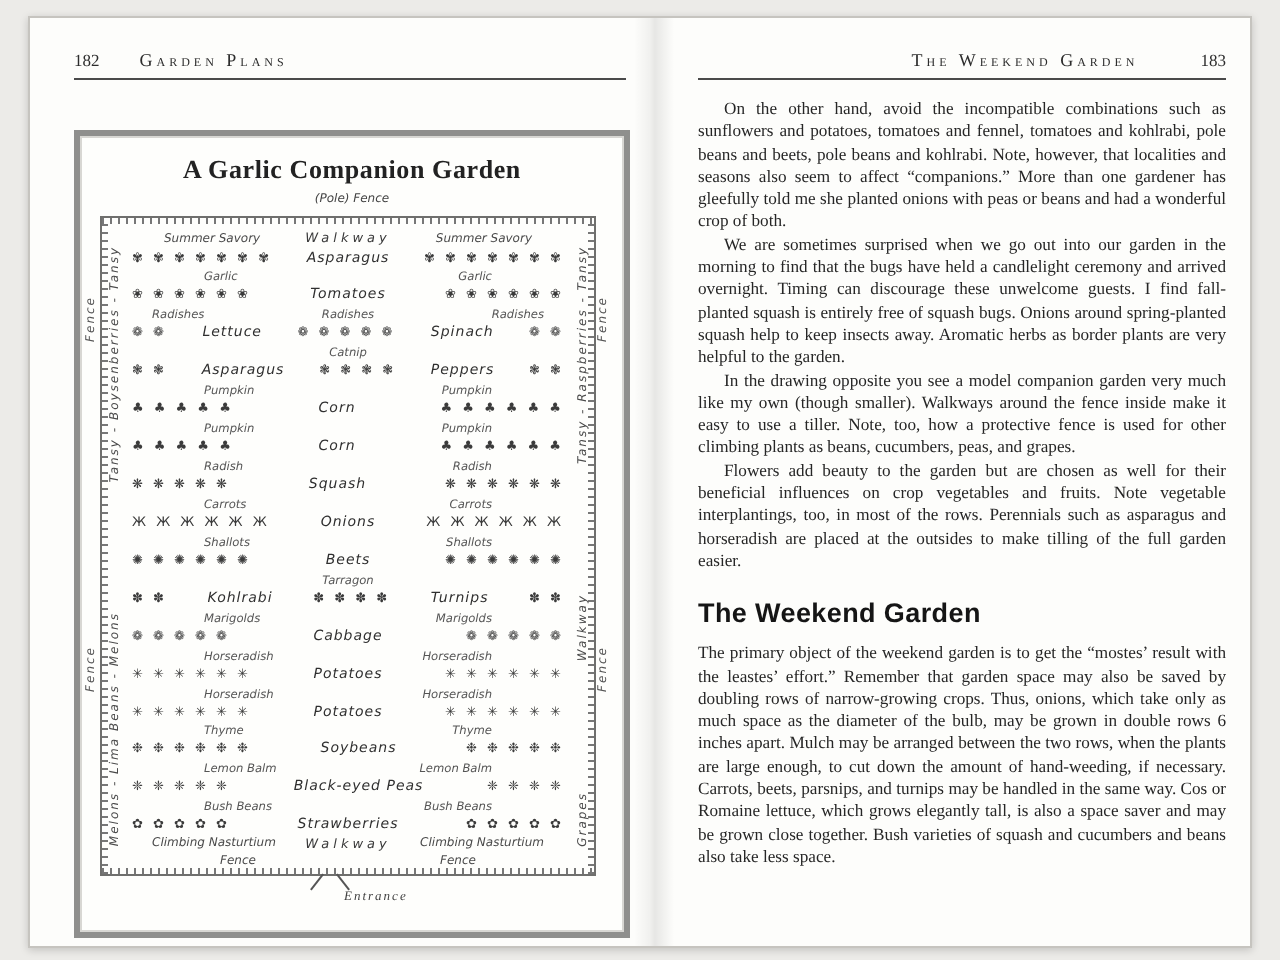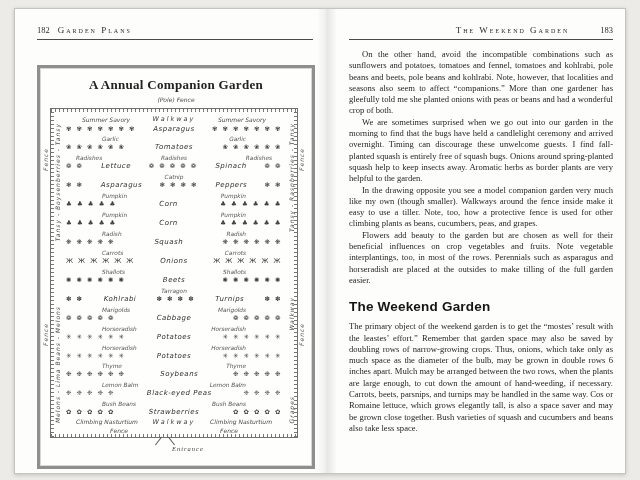--- a/index.html
+++ b/index.html
@@ -7,21 +7,21 @@
   .spread{position:absolute;left:14px;top:8px;width:610px;height:464px;
     background:#fdfdfb;border:1px solid #c6c4bf;box-shadow:0 1px 4px rgba(0,0,0,.18);}
   .gutter{position:absolute;left:302px;top:0;width:20px;height:100%;
     background:linear-gradient(90deg,rgba(0,0,0,0),rgba(0,0,0,.05) 40%,rgba(0,0,0,.09) 52%,rgba(0,0,0,0));}
   
   .run{position:absolute;top:16px;font-size:9px;letter-spacing:2px;
     font-variant:small-caps;color:#2c2c2c;display:flex;align-items:baseline;}
   .run-left{left:22px;width:276px;}
   .run-right{left:334px;width:264px;justify-content:flex-end;}
   .pagenum{font-size:8.5px;letter-spacing:0;}
-  .run-left .pagenum{margin-right:8px;text-align:center;}
+  .run-left .pagenum{margin-right:20px;text-align:center;}
   .run-right .pagenum{margin-left:31px;}
   .rule{position:absolute;top:30px;height:1px;background:#4a4a4a;}
   .rule-left{left:22px;width:276px;}
   .rule-right{left:334px;width:264px;}
   
   .panel{position:absolute;left:22px;top:56px;width:272px;height:398px;
     border:3px solid #8f8f8d;background:#fefefc;box-shadow:inset 0 0 0 1px #d8d7d3;}
   .panel-title{position:absolute;left:0;top:9px;width:100%;text-align:center;
     font-size:13px;font-weight:bold;letter-spacing:.3px;color:#222;}
   .plan{position:absolute;left:10px;top:40px;width:246px;height:328px;
@@ -84,21 +84,21 @@
   </div>
   <div class="rule rule-left"></div>
 
   <div class="run run-right">
     <span>The Weekend Garden</span>
     <span class="pagenum">183</span>
   </div>
   <div class="rule rule-right"></div>
 
   <div class="panel">
-    <div class="panel-title">A Annual Companion Garden</div>
+    <div class="panel-title">A Garlic Companion Garden</div>
     <div class="pole-label">(Pole) Fence</div>
 
     <span class="fence-v" style="left:2px;top:80px;">Fence</span>
     <span class="fence-v" style="left:2px;top:255px;">Fence</span>
     <span class="fence-v" style="left:258px;top:80px;">Fence</span>
     <span class="fence-v" style="left:258px;top:255px;">Fence</span>
 
     <div class="plan">
 
       <div class="side-col">

